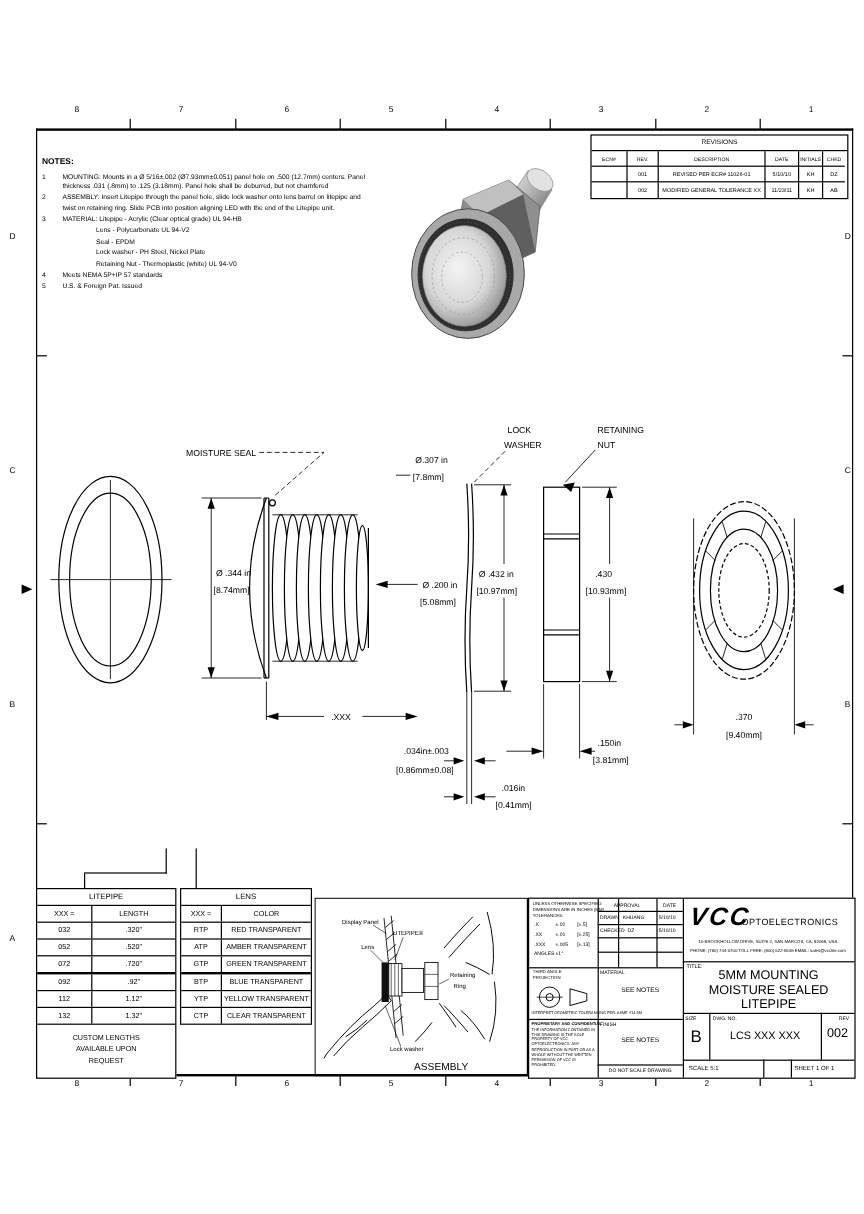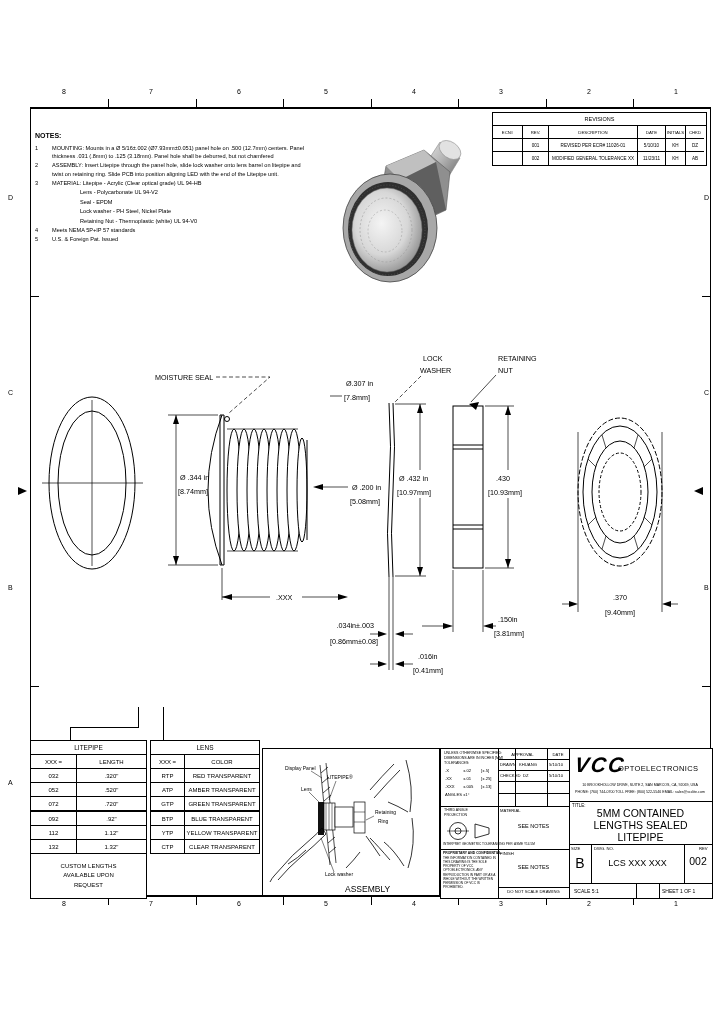--- a/index.html
+++ b/index.html
@@ -563,22 +563,22 @@
 
   <span class="tb" style="left:2px;top:102px;font-size:3.4px;font-weight:bold">PROPRIETARY AND CONFIDENTIAL</span>
   <div style="position:absolute;left:2px;top:107px;width:53px;font-size:3.2px;line-height:1.3;white-space:normal">THE INFORMATION CONTAINED IN THIS DRAWING IS THE SOLE PROPERTY OF VCC OPTOELECTRONICS. ANY REPRODUCTION IN PART OR AS A WHOLE WITHOUT THE WRITTEN PERMISSION OF VCC IS PROHIBITED.</div>
 
   <span class="tb" style="left:134px;top:4px;font-size:21px;font-weight:bold;font-style:italic;letter-spacing:2px;transform:skewX(-8deg)">VCC</span>
   <span class="tb" style="left:177px;top:15px;font-size:7.5px;letter-spacing:.4px">OPTOELECTRONICS</span>
   <span class="tb ctr" style="left:130px;top:34px;width:138px;font-size:3.6px">10 BROOKHOLLOW DRIVE, SUITE 2, SAN MARCOS, CA, 92069, USA</span>
   <span class="tb ctr" style="left:130px;top:41px;width:138px;font-size:3.6px">PHONE: (760) 744-0700  TOLL FREE: (800) 522-5546  EMAIL: sales@vcclite.com</span>
 
   <span class="tb" style="left:131px;top:54px;font-size:4.5px">TITLE:</span>
-  <span class="tb ctr" style="left:128px;top:58px;width:143px;font-size:10.5px">5MM CONTAINED</span>
-  <span class="tb ctr" style="left:128px;top:70px;width:143px;font-size:10.5px">LENGTHS SEALED</span>
+  <span class="tb ctr" style="left:128px;top:58px;width:143px;font-size:10.5px">5MM MOUNTING</span>
+  <span class="tb ctr" style="left:128px;top:70px;width:143px;font-size:10.5px">MOISTURE SEALED</span>
   <span class="tb ctr" style="left:128px;top:82px;width:143px;font-size:10.5px">LITEPIPE</span>
 
   <span class="tb tiny2" style="left:130px;top:97px">SIZE</span>
   <span class="tb ctr" style="left:128px;top:106px;width:22px;font-size:14px">B</span>
   <span class="tb tiny2" style="left:153px;top:97px">DWG. NO.</span>
   <span class="tb ctr" style="left:150px;top:109px;width:93px;font-size:9px">LCS XXX XXX</span>
   <span class="tb tiny2" style="left:258px;top:97px">REV</span>
   <span class="tb ctr" style="left:243px;top:106px;width:28px;font-size:10.5px">002</span>
 
   <span class="tb" style="left:133px;top:138.5px;font-size:5px">SCALE 5:1</span>

